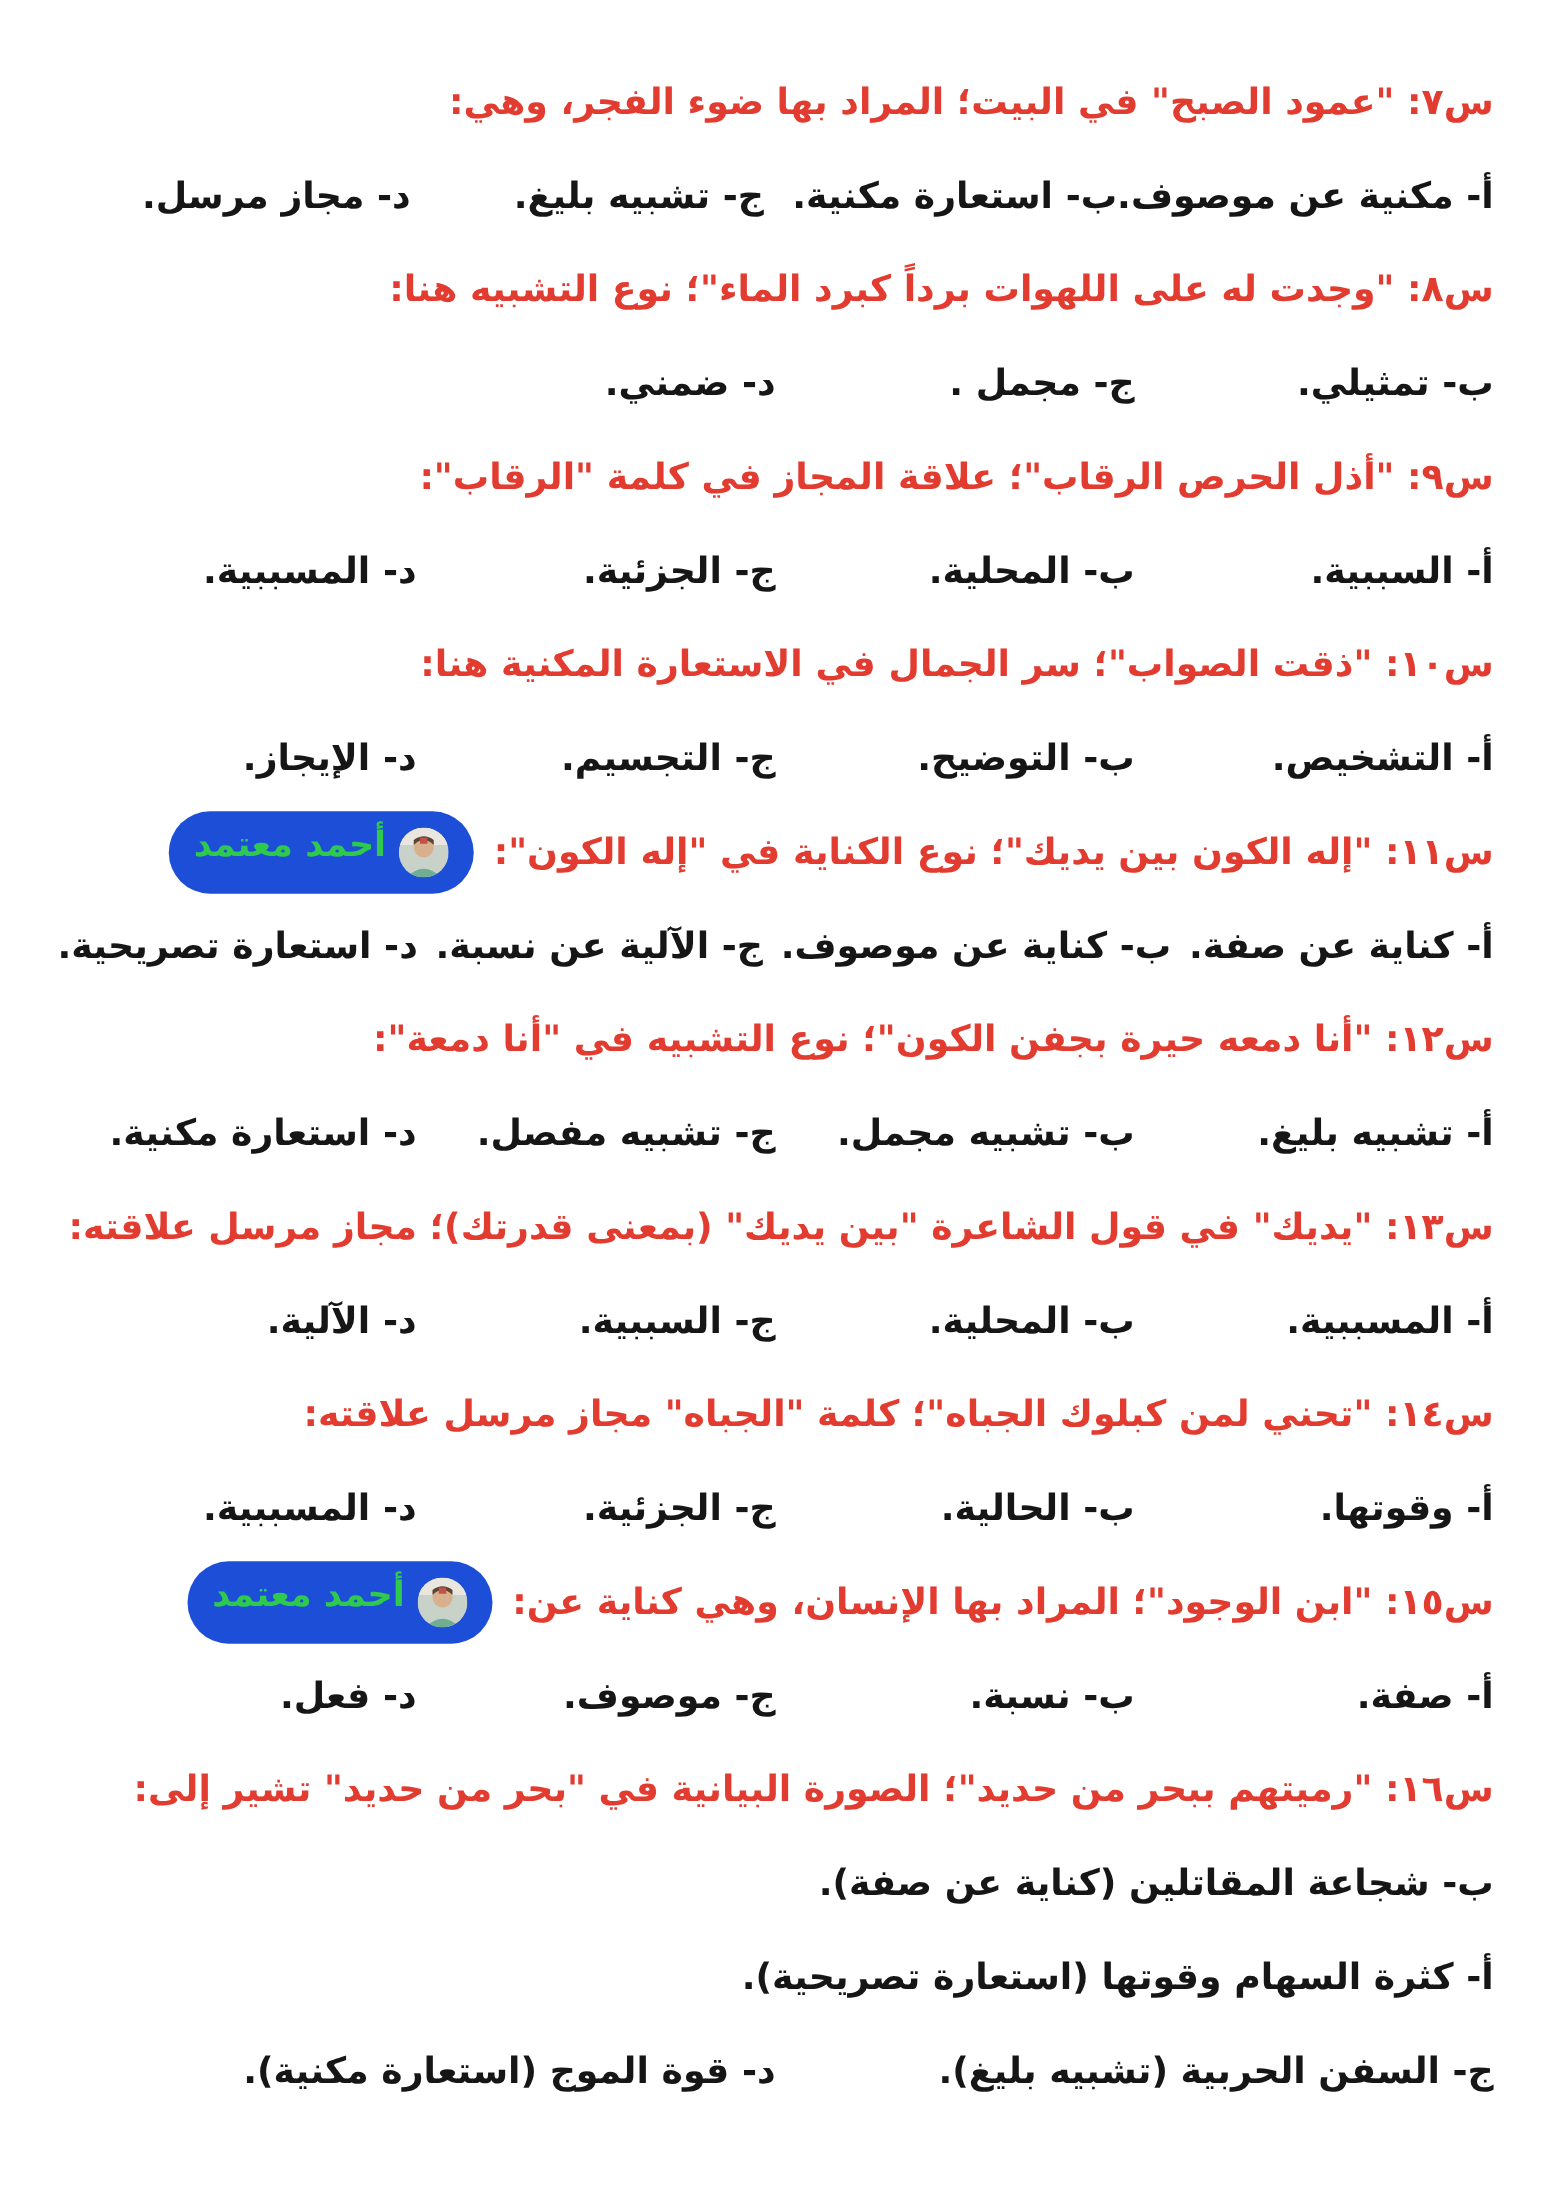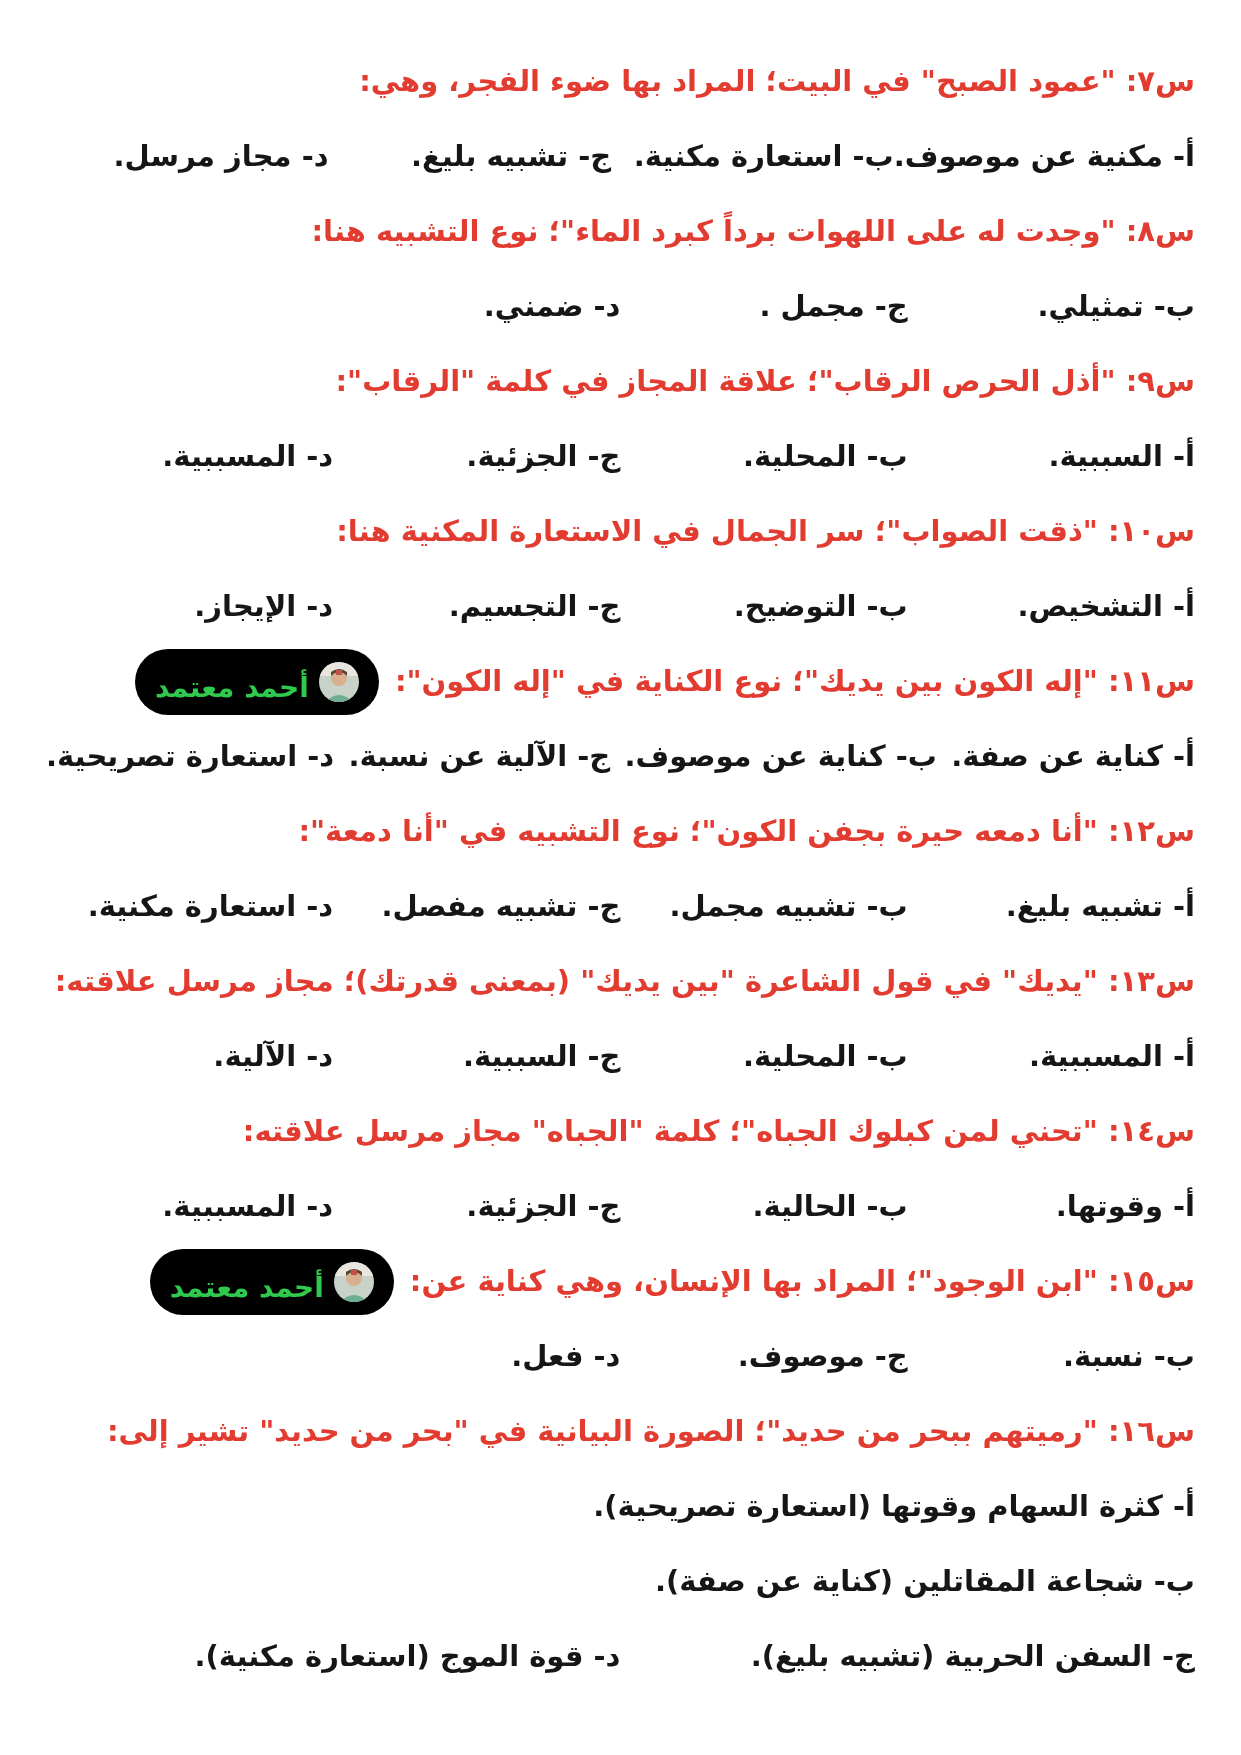--- a/index.html
+++ b/index.html
@@ -48,23 +48,23 @@
   .opt{
     font-size:29px;
     color:#161616;
     white-space:nowrap;
     text-align:start;
     line-height:1.1;
     font-weight:bold;
   }
   .badge{
     display:inline-flex;
-    align-items:flex-end;
+    align-items:flex-start;
     gap:10px;
-    background:#000000;
+    background:#1d4ed8;
     border-radius:34px;
     padding:13px 20px;
     margin-inline-start:16px;
     flex:0 0 auto;
   }
   .badge-label{
     color:#2fca4d;
     font-weight:bold;
     font-size:28px;
     white-space:nowrap;
@@ -203,35 +203,36 @@
             <circle cx="20" cy="16" r="8" fill="#d8b08e"></circle>
             <path d="M12 14 q8 -8 16 0 l0 -4 q-8 -6 -16 0 z" fill="#5a4632"></path>
             <path d="M6 40 q14 -14 28 0 z" fill="#6fae92"></path>
             <rect x="17" y="8" width="6" height="5" fill="#c0504a"></rect>
           </svg>
         </span>
         <span class="badge-label">أحمد معتمد</span>
       </span>
     </div>
     <div class="row opts4">
+      <span class="opt">أ- صفة.</span>
       <span class="opt">ب- نسبة.</span>
       <span class="opt">ج- موصوف.</span>
       <span class="opt">د- فعل.</span>
     </div>
   </section>
 
   <section>
     <div class="row heading-row">
       <h2 class="heading">س١٦: "رميتهم ببحر من حديد"؛ الصورة البيانية في "بحر من حديد" تشير إلى:</h2>
     </div>
     <div class="row">
+      <span class="opt">ب- شجاعة المقاتلين (كناية عن صفة).</span>
+    </div>
+    <div class="row">
       <span class="opt">أ- كثرة السهام وقوتها (استعارة تصريحية).</span>
-    </div>
-    <div class="row">
-      <span class="opt">ب- شجاعة المقاتلين (كناية عن صفة).</span>
     </div>
     <div class="row opts2">
       <span class="opt">ج- السفن الحربية (تشبيه بليغ).</span>
       <span class="opt">د- قوة الموج (استعارة مكنية).</span>
     </div>
   </section>
 
 </div>
 
 </body></html>

